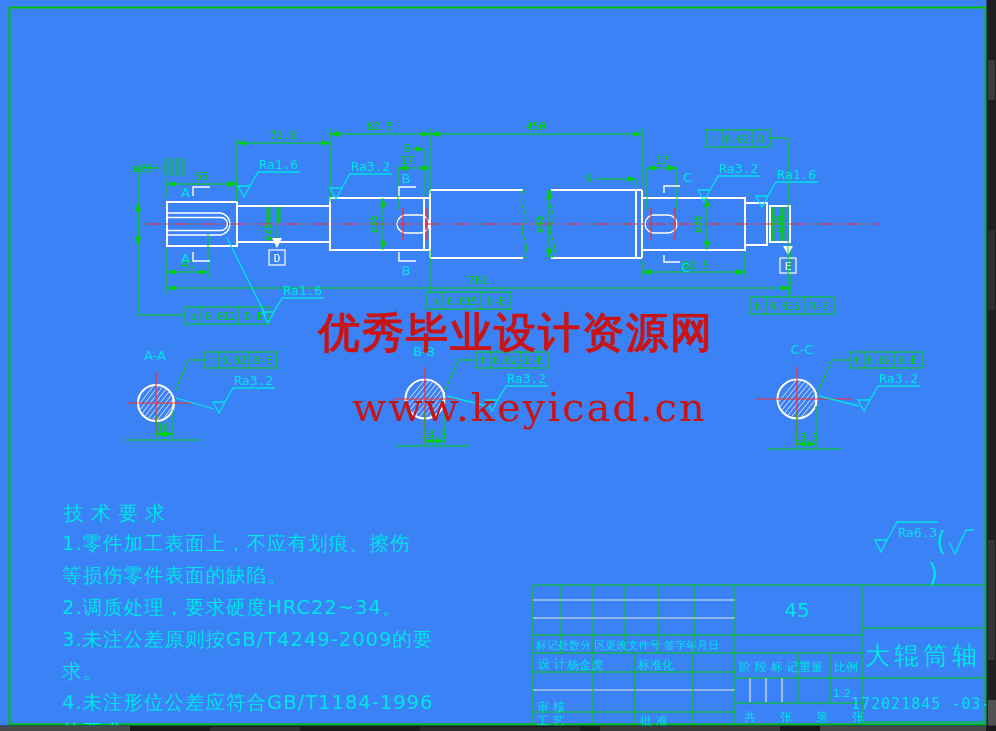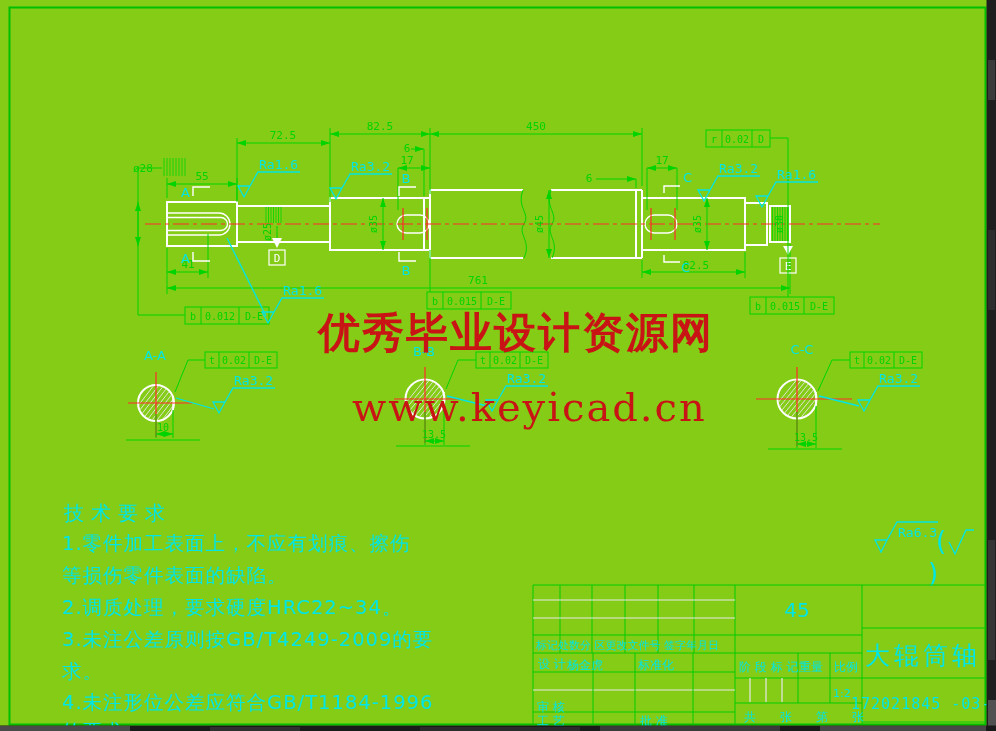--- a/index.html
+++ b/index.html
@@ -1,16 +1,16 @@
 <!DOCTYPE html>
 <html><head>
 <meta charset="utf-8">
 <style>
   html,body{margin:0;padding:0;background:#0a0a0a;}
-  .page{position:relative;width:996px;height:731px;background:#84cc16;overflow:hidden;}
+  .page{position:relative;width:996px;height:731px;background:#3b82f6;overflow:hidden;}
   svg{position:absolute;left:0;top:0;}
   
   .g  {stroke:#00d400;stroke-width:1;fill:none;}
   .gt {stroke:#00d400;stroke-width:.8;fill:none;}
   .w  {stroke:#ffffff;stroke-width:2;fill:none;}
   .w1 {stroke:#ffffff;stroke-width:1.4;fill:none;}
   .wh {stroke:#e8e8e8;stroke-width:.9;fill:none;}
   .r  {stroke:#ff2a2a;stroke-width:1.2;fill:none;}
   .c  {stroke:#00e5e5;stroke-width:1.3;fill:none;}
   .tbl{stroke:#00cc00;stroke-width:1;fill:none;}

